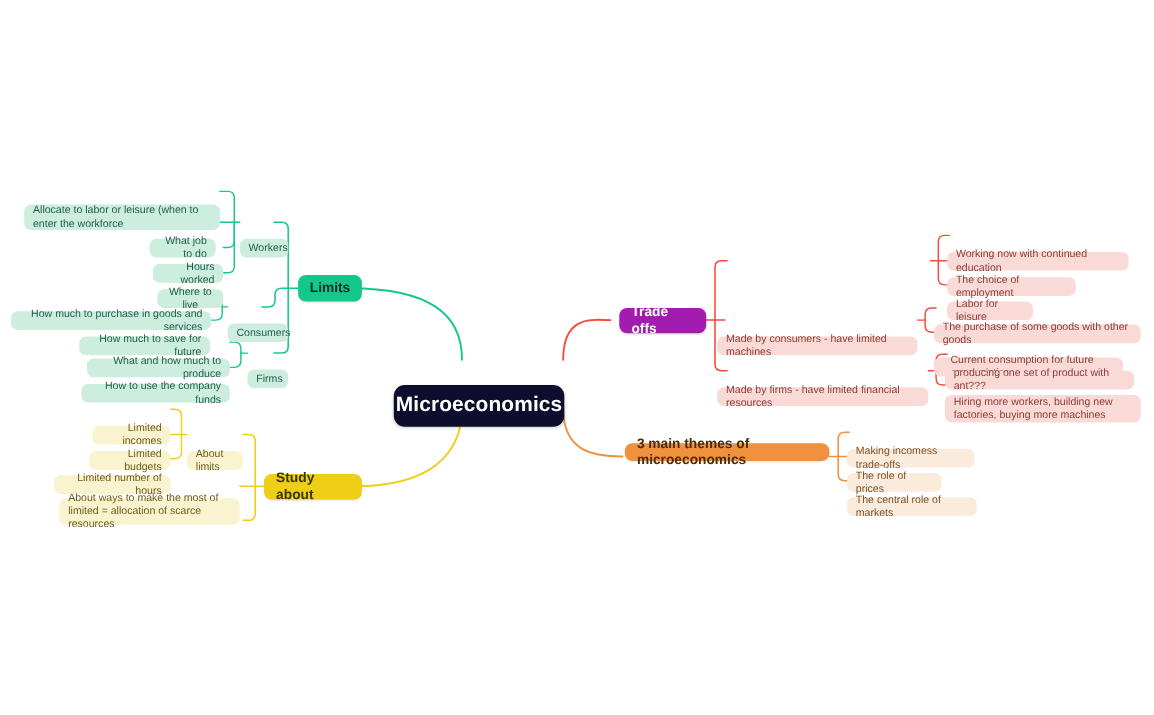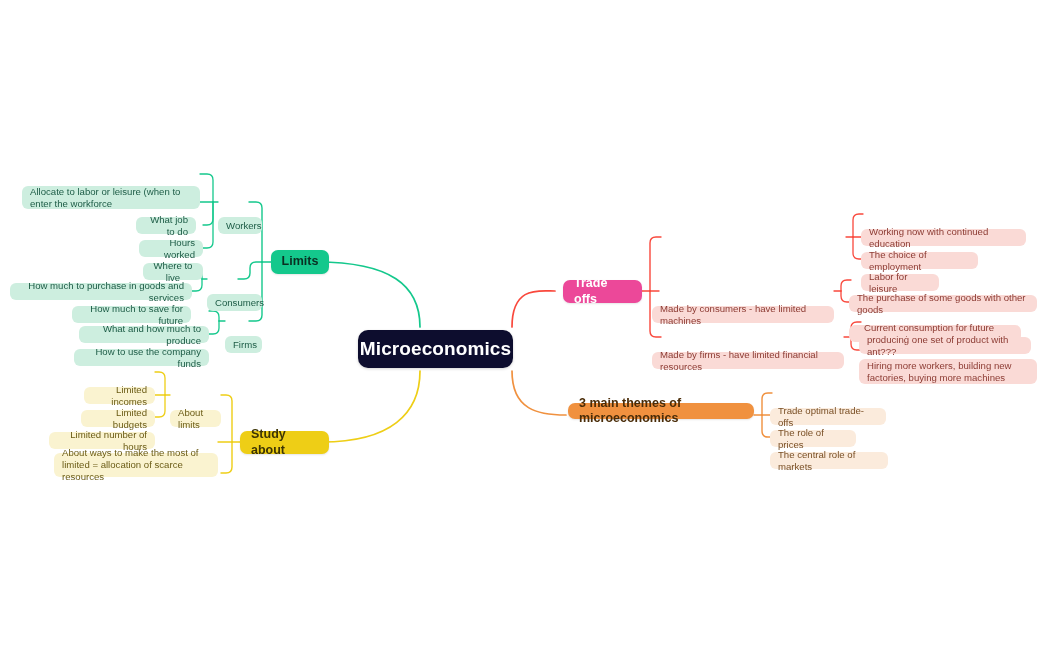--- a/index.html
+++ b/index.html
@@ -43,33 +43,34 @@
   
   .root {
     background: #0d0d2e;
     color: #ffffff;
     font-size: 19px;
     font-weight: bold;
     letter-spacing: .1px;
     border-radius: 10px;
     justify-content: center;
     box-shadow: 0 1px 3px rgba(0,0,0,.18);
+    margin-top: 20px;
   }
 
   
   .b1 {
     font-size: 12.5px;
     font-weight: bold;
     border-radius: 7px;
     padding: 0 11px;
     justify-content: center;
     box-shadow: 0 1px 2px rgba(0,0,0,.10);
   }
   .b1.green  { background: #14c88c; color: #0a2f22; }
-  .b1.red    { background: #ec4899; color: #ffffff; }
+  .b1.red    { background: #a21caf; color: #ffffff; }
   .b1.yellow { background: #eece16; color: #3c3405; }
   .b1.orange { background: #f0913f; color: #4a2c08; }
 
   
   .pill {
     font-size: 9.6px;
     font-weight: normal;
     border-radius: 6px;
     padding: 4px 8px;
     margin-top: 23px;
@@ -263,21 +264,21 @@
 
   <div class="node pill red align-left" style="left:859px; top:314px; width:172px; height:17px;">
     <span>producing one set of product with ant???</span>
   </div>
 
   <div class="node pill red align-left" style="left:859px; top:336px; width:178px; height:25px;">
     <span>Hiring more workers, building new factories, buying more machines</span>
   </div>
 
   <div class="node pill orange align-left" style="left:770px; top:385px; width:116px; height:17px;">
-    <span>Trade optimal trade-offs</span>
+    <span>Making incomess trade-offs</span>
   </div>
 
   <div class="node pill orange align-left" style="left:770px; top:407px; width:86px; height:17px;">
     <span>The role of prices</span>
   </div>
 
   <div class="node pill orange align-left" style="left:770px; top:429px; width:118px; height:17px;">
     <span>The central role of markets</span>
   </div>
 

